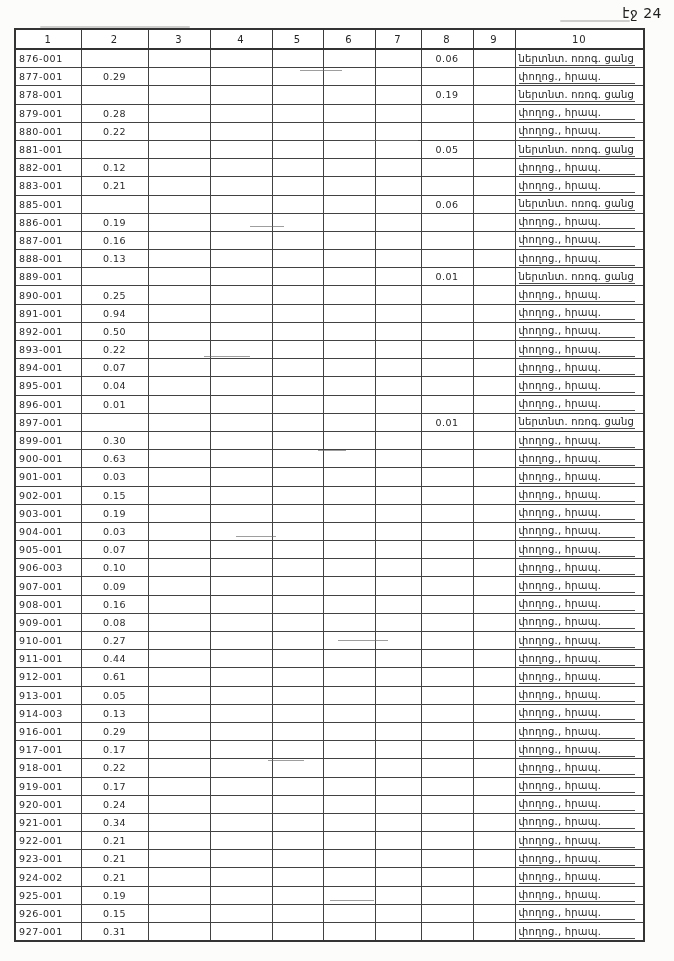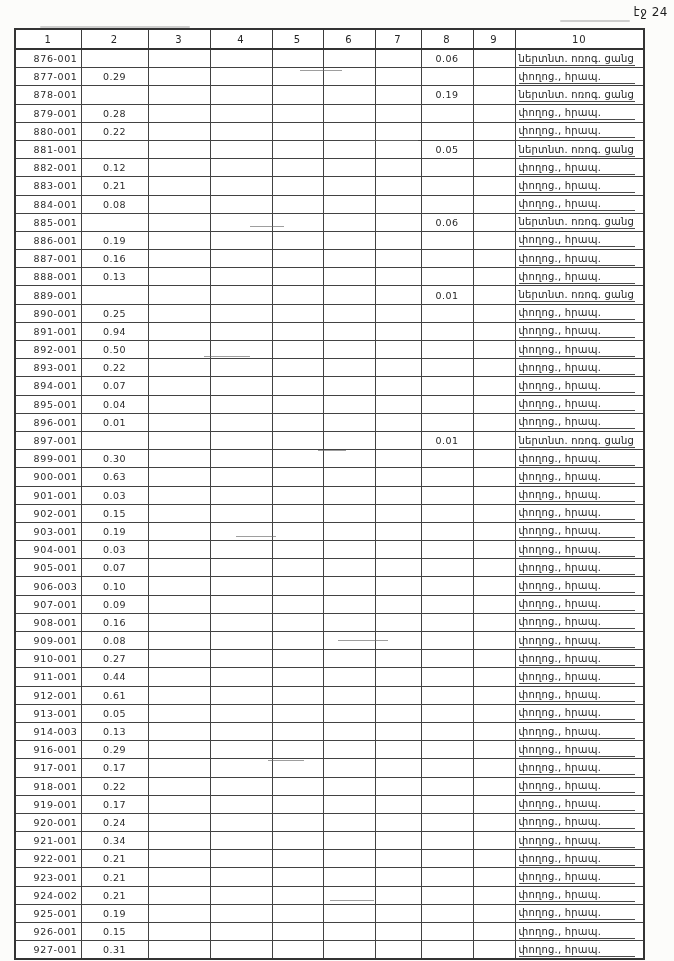--- a/index.html
+++ b/index.html
@@ -3,41 +3,41 @@
 <meta charset="utf-8">
 <style>
   html,body{margin:0;padding:0;}
   body{
     width:674px;height:961px;position:relative;overflow:hidden;
     background:#fcfcfa;
     font-family:"DejaVu Sans",sans-serif;
     color:#2d2d2d;
   }
   .page-number{
-    position:absolute;top:5px;right:6px;
-    font-size:12px;color:#1e1e1e;letter-spacing:0.5px;margin-left:12px;
+    position:absolute;top:5px;right:12px;
+    font-size:14px;color:#1e1e1e;letter-spacing:0.5px;margin-left:12px;
   }
   table.scan{
     position:absolute;left:14px;top:28px;
     border-collapse:collapse;table-layout:fixed;
     border:2px solid #343434;
     background:#fff;
   }
   table.scan th{
     height:18px;font-size:10px;font-weight:normal;color:#262626;
     border:1px solid #3d3d3d;border-bottom:2px solid #333;
     text-align:center;padding:0;letter-spacing:1px;
   }
   table.scan td{
     height:17.19px;font-size:9.5px;color:#282828;
     border:1px solid #424242;
     padding:0 3px;white-space:nowrap;overflow:hidden;
     vertical-align:middle;
   }
-  td.pid{letter-spacing:0.6px;font-size:9.8px;text-align:right;}
+  td.pid{letter-spacing:0.6px;font-size:9.8px;}
   td.num{text-align:center;letter-spacing:0.4px;}
   td.c10{position:relative;padding-left:4px;}
   td.c10 .use{
     display:inline-block;font-size:10px;min-width:96%;
     border-bottom:1px solid #4c4c4c;line-height:13px;
     letter-spacing:0.2px;color:#262626;
   }
   
   .artifact{position:absolute;background:#6a6a6a;height:1px;opacity:0.65;}
   .smudge{position:absolute;background:#8a8a8a;height:2px;opacity:0.4;border-radius:1px;}
@@ -165,32 +165,20 @@
         <td></td>
         <td></td>
         <td></td>
         <td></td>
         <td></td>
         <td class="num"></td>
         <td></td>
         <td class="c10"><span class="use">փողոց., հրապ.</span></td>
       </tr>
       <tr>
-        <td class="pid">884-001</td>
-        <td class="num">0.08</td>
-        <td></td>
-        <td></td>
-        <td></td>
-        <td></td>
-        <td></td>
-        <td class="num"></td>
-        <td></td>
-        <td class="c10"><span class="use">փողոց., հրապ.</span></td>
-      </tr>
-      <tr>
         <td class="pid">885-001</td>
         <td class="num"></td>
         <td></td>
         <td></td>
         <td></td>
         <td></td>
         <td></td>
         <td class="num">0.06</td>
         <td></td>
         <td class="c10"><span class="use">ներտնտ. ոռոգ. ցանց</span></td>

